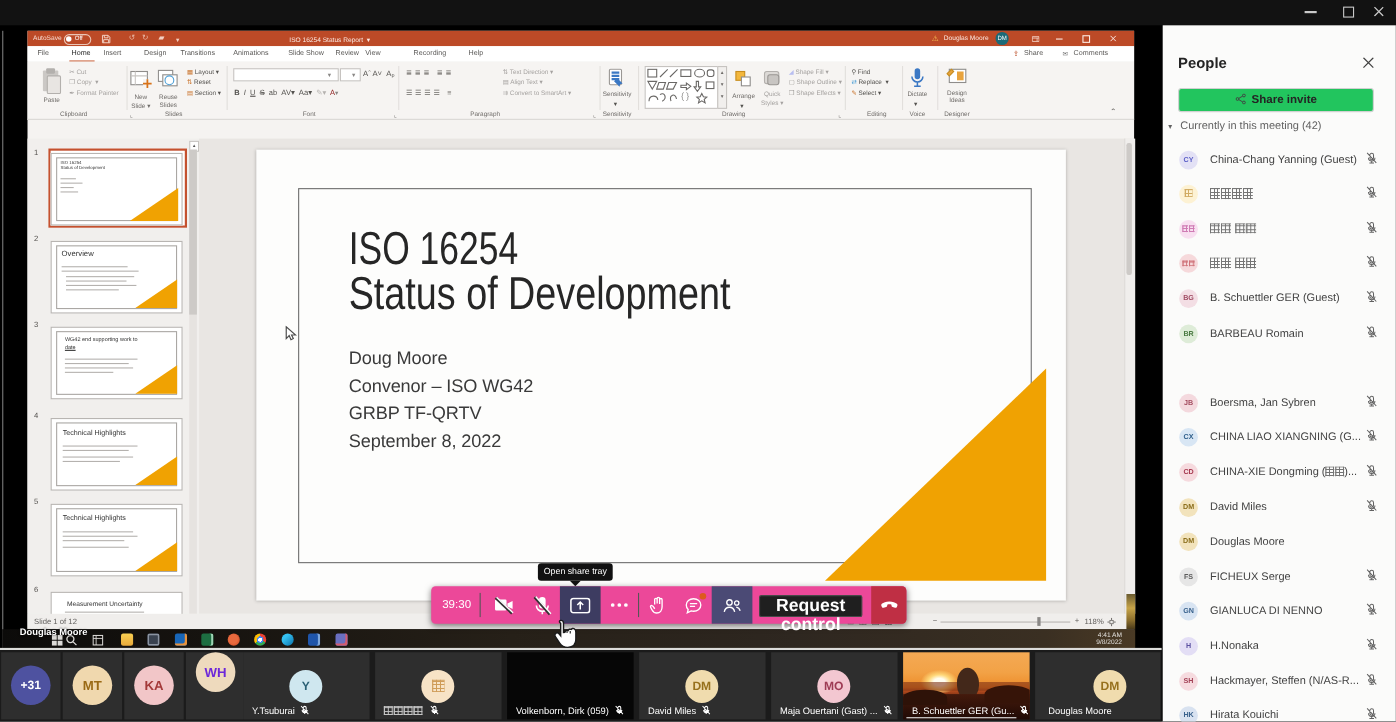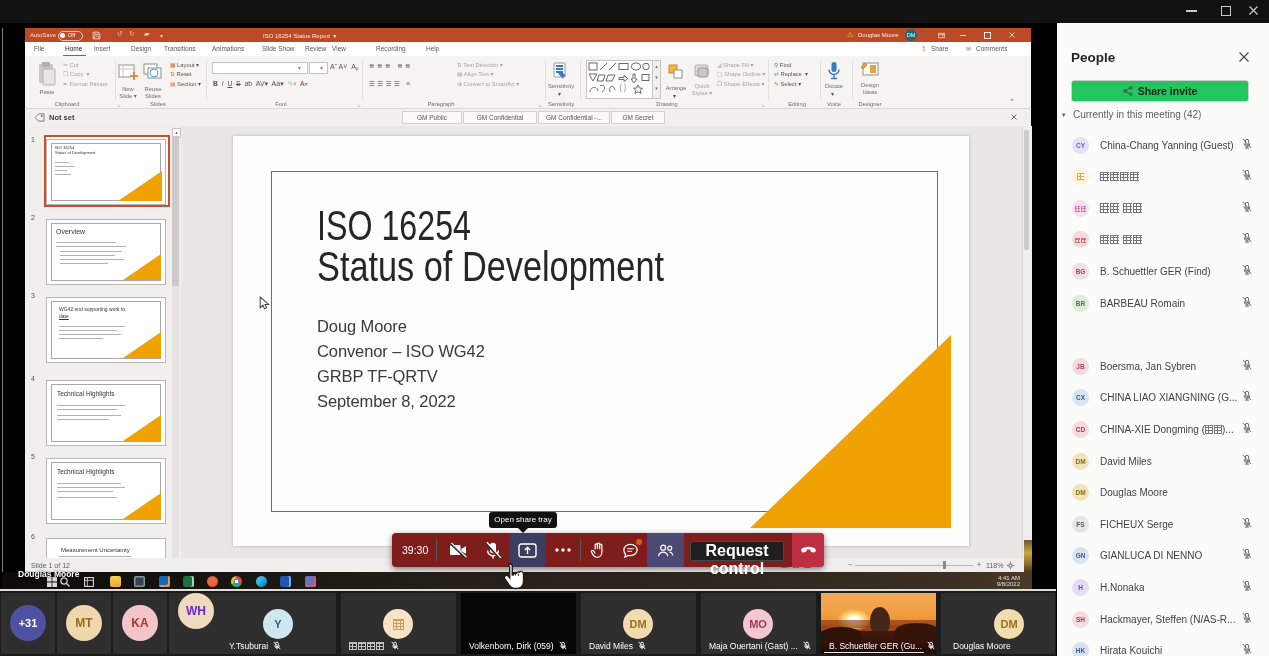--- a/index.html
+++ b/index.html
@@ -44,21 +44,21 @@
                 linear-gradient(currentColor 0 0) top/100% 0.9px no-repeat;}
   
   #people{left:1057px;top:23px;width:212px;height:633px;background:#FBFBFA;}
   .prow{position:absolute;left:0;width:212px;height:31px;}
   .pava{position:absolute;left:15px;top:7px;width:17px;height:17px;border-radius:50%;
         font-size:6.5px;font-weight:bold;text-align:center;line-height:17px;}
   .pname{position:absolute;left:43px;top:10px;font-size:10px;color:#424242;white-space:nowrap;
          max-width:150px;overflow:hidden;}
   .pmic{position:absolute;left:185px;top:8px;}
   
-  #ctrlbar{left:392px;top:533px;width:432px;height:34px;background:#7f1d1d;border-radius:4px;
+  #ctrlbar{left:392px;top:533px;width:432px;height:34px;background:#ec4899;border-radius:4px;
            box-shadow:0 2px 6px rgba(0,0,0,.5);}
   .cbtn{position:absolute;top:0;height:34px;display:flex;align-items:center;justify-content:center;}
   #tooltip{left:489px;top:512px;width:68px;height:16px;background:#111;border-radius:3px;
            color:#fff;font-size:8px;text-align:center;line-height:16px;}
   #tooltip:after{content:"";position:absolute;left:29px;top:16px;border:5px solid transparent;border-top-color:#111;}
 </style></head>
 <body>
   <div class="abs" id="topbar">
     <div class="abs" style="left:1186px;top:10px;width:11px;height:1.5px;background:#c9c9c9"></div>
     <div class="abs" style="left:1221px;top:6px;width:8px;height:8px;border:1.3px solid #c9c9c9"></div>
@@ -229,34 +229,20 @@
 
       <svg class="abs" style="left:835px;top:5px" width="20" height="18" viewBox="0 0 20 18">
         <rect x="3" y="2" width="15" height="12" fill="#fff" stroke="#8f8d8b"></rect>
         <rect x="10" y="4" width="6" height="8" fill="#e8a33d"></rect>
         <path d="M1 6l4-4 2 2-4 4z" fill="#e8a33d" stroke="#c78d1e"></path>
       </svg>
       <div class="glabel" style="left:805px;top:26px;">Design</div>
       <div class="glabel" style="left:805px;top:33px;">Ideas</div>
       <div class="glabel" style="left:805px;">Designer</div>
       <div class="abs" style="left:984px;top:42px;font-size:7px;color:#54524f;">⌃</div>
-    </div>
-    <div class="abs" id="notset">
-      <svg class="abs" style="left:9px;top:4px" width="11" height="9" viewBox="0 0 12 10">
-        <path d="M1 5l4-4h6v8H5z" fill="none" stroke="#6f6c69"></path>
-        <circle cx="8.5" cy="3.5" r="1" fill="#6f6c69"></circle>
-      </svg>
-      <span class="abs" style="left:24px;top:3.5px;font-size:7.5px;font-weight:bold;color:#3b3a39;">Not set</span>
-      <span class="abs" style="left:377px;top:2px;width:58px;height:11px;background:#FAF9F8;border:1px solid #d2cfcc;font-size:6.5px;color:#555;text-align:center;line-height:11px;">GM Public</span>
-      <span class="abs" style="left:438px;top:2px;width:72px;height:11px;background:#FAF9F8;border:1px solid #d2cfcc;font-size:6.5px;color:#555;text-align:center;line-height:11px;">GM Confidential</span>
-      <span class="abs" style="left:513px;top:2px;width:70px;height:11px;background:#FAF9F8;border:1px solid #d2cfcc;font-size:6.5px;color:#555;text-align:center;line-height:11px;">GM Confidential -...</span>
-      <span class="abs" style="left:586px;top:2px;width:52px;height:11px;background:#FAF9F8;border:1px solid #d2cfcc;font-size:6.5px;color:#555;text-align:center;line-height:11px;">GM Secret</span>
-      <svg class="abs" style="left:986px;top:5px" width="6" height="6" viewBox="0 0 6 6">
-        <path stroke="#54524f" stroke-width="0.9" d="M0.5 0.5l5 5M5.5 0.5l-5 5"></path>
-      </svg>
     </div>
     <div class="abs" id="thumbs">
       <div class="abs" style="left:6px;top:11px;"></div>
       <div class="tnum" style="left:6px;top:10px;">1</div>
       <div class="abs" style="left:19px;top:9px;width:122px;height:68px;border:2px solid #C4512F;background:#fff;"></div>
       <div class="thumb" style="top:13px;">
         <div class="tin"></div>
         <div style="position:absolute;left:8px;top:5px;font-size:4px;color:#333;line-height:1.25;">ISO 16254<br>Status of Development</div>
         <div class="tl" style="left:8px;top:22px;width:14px;"></div>
         <div class="tl" style="left:8px;top:26px;width:20px;"></div>
@@ -472,21 +458,21 @@
     </div>
     <div class="prow" style="top:201.3px;">
       <span class="pava" style="background:#f6d9db;color:#c04a52;"><i class="k" style="width:5px;height:5.5px;margin-right:1px;"></i><i class="k" style="width:5px;height:5.5px;margin-right:0px;"></i></span>
       <span class="pname" style="color:#424242;"><i class="k" style="width:9px;height:9.5px;margin-right:1px;"></i><i class="k" style="width:9px;height:9.5px;margin-right:4px;"></i><i class="k" style="width:9px;height:9.5px;margin-right:1px;"></i><i class="k" style="width:9px;height:9.5px;margin-right:0px;"></i></span>
       <svg class="pmic" width="10" height="11" viewBox="0 0 12 13">
         <path fill="none" stroke="#616161" stroke-width="1.1" d="M6 1.5a2 2 0 0 1 2 2v3a2 2 0 0 1-4 0v-3a2 2 0 0 1 2-2zM2.5 6.5a3.5 3.5 0 0 0 7 0M6 10v2M3.5 12h5M1 1l10 11"></path>
       </svg>
     </div>
     <div class="prow" style="top:232.9px;">
       <span class="pava" style="background:#f3dee4;color:#a04a62;font-size:6.5px;">BG</span>
-      <span class="pname">B. Schuettler GER (Find)</span>
+      <span class="pname">B. Schuettler GER (Guest)</span>
       <svg class="pmic" width="10" height="11" viewBox="0 0 12 13">
         <path fill="none" stroke="#616161" stroke-width="1.1" d="M6 1.5a2 2 0 0 1 2 2v3a2 2 0 0 1-4 0v-3a2 2 0 0 1 2-2zM2.5 6.5a3.5 3.5 0 0 0 7 0M6 10v2M3.5 12h5M1 1l10 11"></path>
       </svg>
     </div>
     <div class="prow" style="top:264.5px;">
       <span class="pava" style="background:#deecd8;color:#4a7a42;font-size:6.5px;">BR</span>
       <span class="pname">BARBEAU Romain</span>
       <svg class="pmic" width="10" height="11" viewBox="0 0 12 13">
         <path fill="none" stroke="#616161" stroke-width="1.1" d="M6 1.5a2 2 0 0 1 2 2v3a2 2 0 0 1-4 0v-3a2 2 0 0 1 2-2zM2.5 6.5a3.5 3.5 0 0 0 7 0M6 10v2M3.5 12h5M1 1l10 11"></path>
       </svg>

